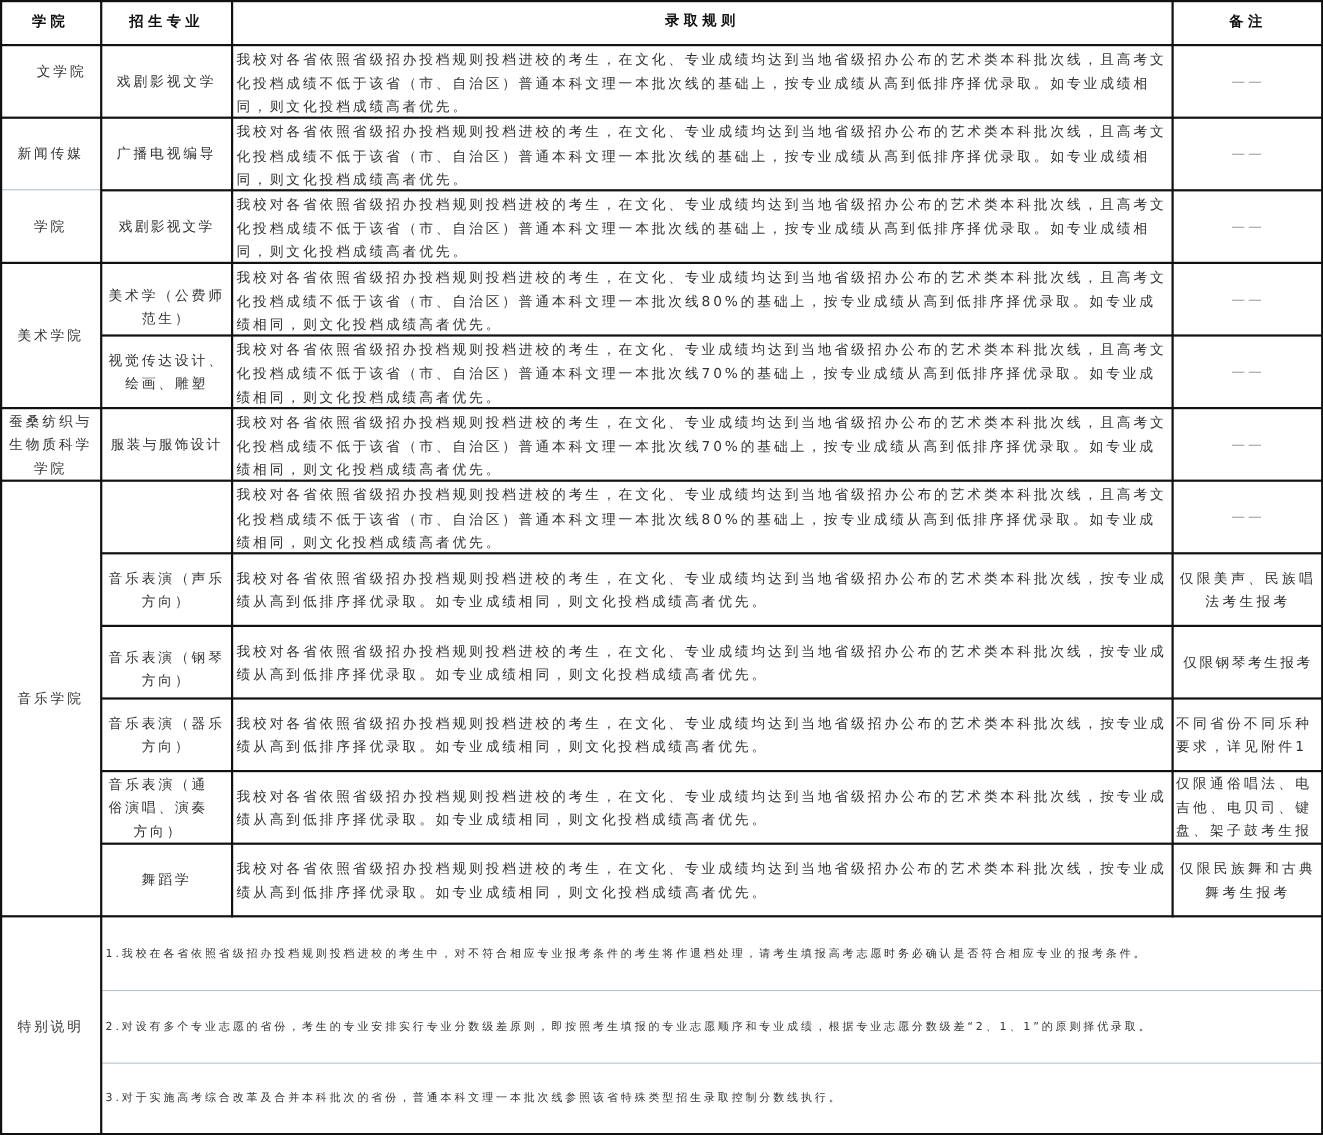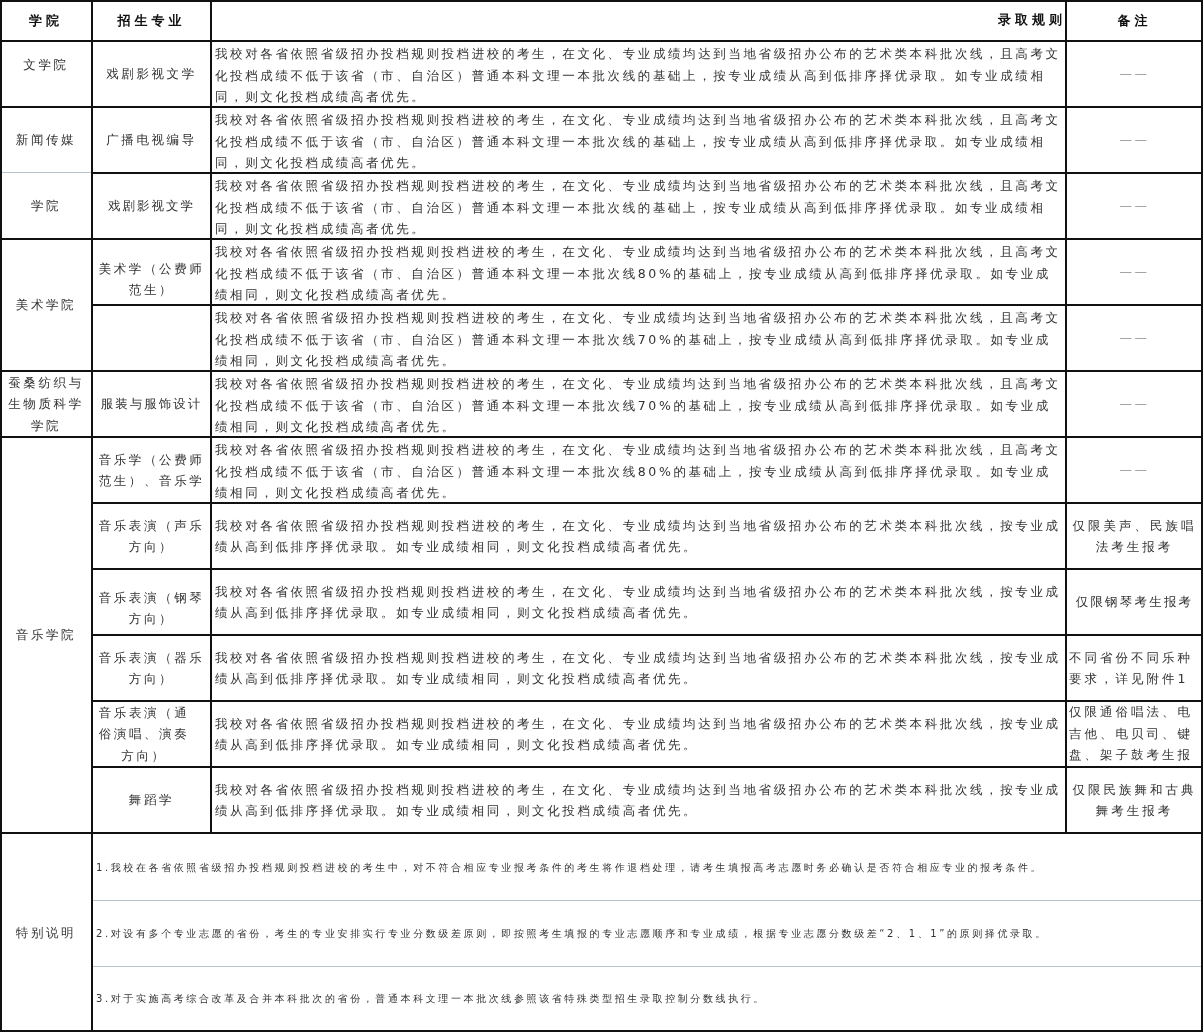--- a/index.html
+++ b/index.html
@@ -23,28 +23,28 @@
 <body>
 
 <div class="grid">
 
   <div class="cell center hdr" style="left:0;top:0;width:92px;height:41px;">
       <span>学院</span>
     </div>
   <div class="cell center hdr" style="left:92px;top:0;width:119px;height:41px;">
       <span>招生专业</span>
     </div>
-  <div class="cell center hdr" style="left:211px;top:0;width:855px;height:39px;justify-content:flex-end;">
+  <div class="cell center hdr" style="left:211px;top:0;width:855px;height:39px;">
       <span>录取规则</span>
     </div>
   <div class="cell center hdr" style="left:1066px;top:0;width:137px;height:41px;">
       <span>备注</span>
     </div>
 
-  <div class="cell center" style="left:0;top:41px;width:92px;height:48px;align-items:center;">
+  <div class="cell center" style="left:10px;top:41px;width:92px;height:48px;align-items:center;">
       <span>文学院</span>
     </div>
   <div class="cell center" style="left:0;top:107px;width:92px;height:66px;">
       <span>新闻传媒</span>
     </div>
   <div class="cell center" style="left:0;top:173px;width:92px;height:66px;">
       <span>学院</span>
     </div>
   <div class="cell center" style="left:0;top:239px;width:92px;height:132px;">
       <span>美术学院</span>
@@ -61,25 +61,25 @@
     </div>
   <div class="cell center" style="left:92px;top:107px;width:119px;height:66px;">
       <span>广播电视编导</span>
     </div>
   <div class="cell center" style="left:92px;top:173px;width:119px;height:66px;">
       <span style="letter-spacing:2px;">戏剧影视文学</span>
     </div>
   <div class="cell center" style="left:92px;top:239px;width:119px;height:80px;padding:0 3px;">
       <span>美术学（公费师范生）</span>
     </div>
+  <div class="cell center" style="left:92px;top:305px;width:119px;height:66px;padding:0 3px;">
+      <span>视觉传达设计、绘画、雕塑</span>
+    </div>
   <div class="cell center" style="left:92px;top:371px;width:119px;height:66px;">
       <span style="letter-spacing:2px;">服装与服饰设计</span>
-    </div>
-  <div class="cell center" style="left:92px;top:437px;width:119px;height:66px;padding:0 3px;">
-      <span>音乐学（公费师范生）、音乐学</span>
     </div>
   <div class="cell center" style="left:92px;top:503px;width:119px;height:66px;padding:0 3px;">
       <span>音乐表演（声乐方向）</span>
     </div>
   <div class="cell center" style="left:92px;top:569px;width:119px;height:78px;padding:0 3px;">
       <span>音乐表演（钢琴方向）</span>
     </div>
   <div class="cell center" style="left:92px;top:635px;width:119px;height:66px;padding:0 3px;">
       <span>音乐表演（器乐方向）</span>
     </div>

